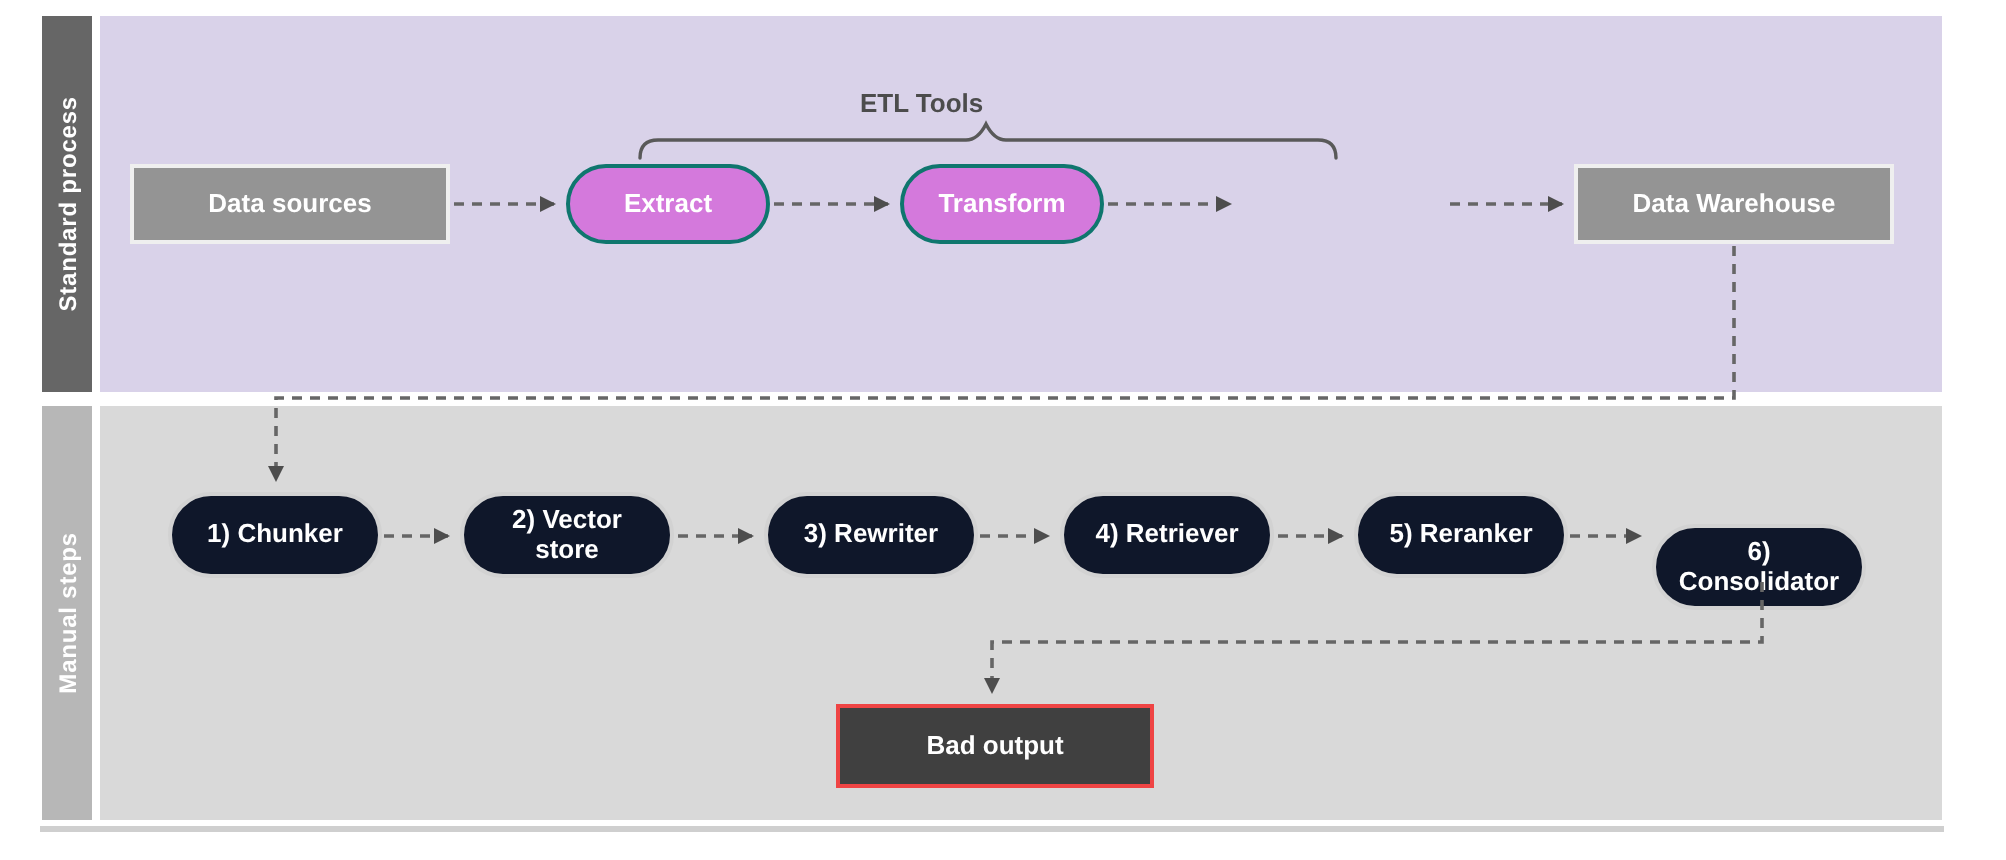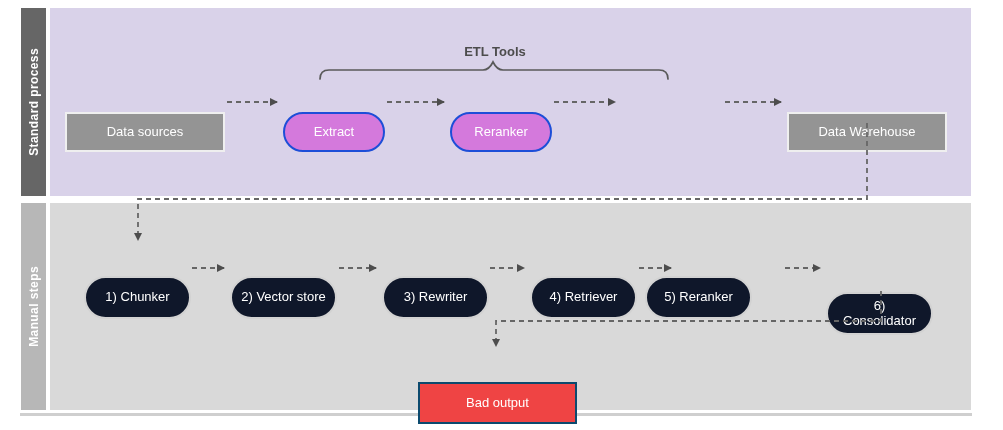--- a/index.html
+++ b/index.html
@@ -55,65 +55,64 @@
   
   .node {
     position: absolute;
     box-sizing: border-box;
     display: flex;
     align-items: center;
     justify-content: center;
     text-align: center;
     color: #ffffff;
     font-size: 13px;
-    font-weight: normal;
+    font-weight: bold;
     line-height: 1.15;
     padding: 2px 8px;
     z-index: 2;
-    margin-top: 30px;
   }
   .node-rect {
     background: #949494;
     border: 2px solid #efefef;
   }
   .node-pill-etl {
     background: #d479dc;
-    border: 2px solid #1d4ed8;
+    border: 2px solid #0f766e;
     border-radius: 21px;
   }
   .node-pill-step {
     background: #0f172a;
     border: 2px solid #d2d2d2;
     border-radius: 22px;
   }
   .node-bad {
-    background: #ef4444;
-    border: 2px solid #0c4a6e;
+    background: #404040;
+    border: 2px solid #ef4444;
   }
 
   
   .n-data-sources   { left: 65px;  top: 82px;  width: 160px; height: 40px; }
   .n-extract        { left: 283px; top: 82px;  width: 102px; height: 40px; }
   .n-transform      { left: 450px; top: 82px;  width: 102px; height: 40px; }
   .n-load           { left: 621px; top: 82px;  width: 102px; height: 40px; }
   .n-data-warehouse { left: 787px; top: 82px;  width: 160px; height: 40px; }
   .n-chunker        { left: 84px;  top: 246px; width: 107px; height: 43px; }
   .n-vector-store   { left: 230px; top: 246px; width: 107px; height: 43px; }
   .n-rewriter       { left: 382px; top: 246px; width: 107px; height: 43px; text-align: right; }
   .n-retriever      { left: 530px; top: 246px; width: 107px; height: 43px; }
-  .n-reranker       { left: 645px; top: 246px; width: 107px; height: 43px; }
+  .n-reranker       { left: 677px; top: 246px; width: 107px; height: 43px; }
   .n-consolidator   { left: 826px; top: 262px; width: 107px; height: 43px; }
   .n-bad-output     { left: 418px; top: 352px; width: 159px; height: 42px; }
 
   .etl-tools-title {
     position: absolute;
     left: 430px;
     top: 44px;
     width: 130px;
-    text-align: center;
+    text-align: left;
     font-size: 13px;
     font-weight: bold;
     color: #4c4c4c;
     z-index: 3;
   }
 
   .connector-layer {
     position: absolute;
     left: 0; top: 0;
     width: 1003px;
@@ -136,21 +135,21 @@
 
   <div class="lane-area lane-area-standard"></div>
   <div class="lane-area lane-area-manual"></div>
 
   <div class="bottom-divider"></div>
 
   <div class="etl-tools-title">ETL Tools</div>
 
   <div class="node node-rect n-data-sources">Data sources</div>
   <div class="node node-pill-etl n-extract">Extract</div>
-  <div class="node node-pill-etl n-transform">Reranker</div>
+  <div class="node node-pill-etl n-transform">Transform</div>
   <div class="node node-rect n-data-warehouse">Data Warehouse</div>
 
   <div class="node node-pill-step n-chunker">1) Chunker</div>
   <div class="node node-pill-step n-vector-store">2) Vector store</div>
   <div class="node node-pill-step n-rewriter">3) Rewriter</div>
   <div class="node node-pill-step n-retriever">4) Retriever</div>
   <div class="node node-pill-step n-reranker">5) Reranker</div>
   <div class="node node-pill-step n-consolidator">6) Consolidator</div>
   <div class="node node-bad n-bad-output">Bad output</div>
 

